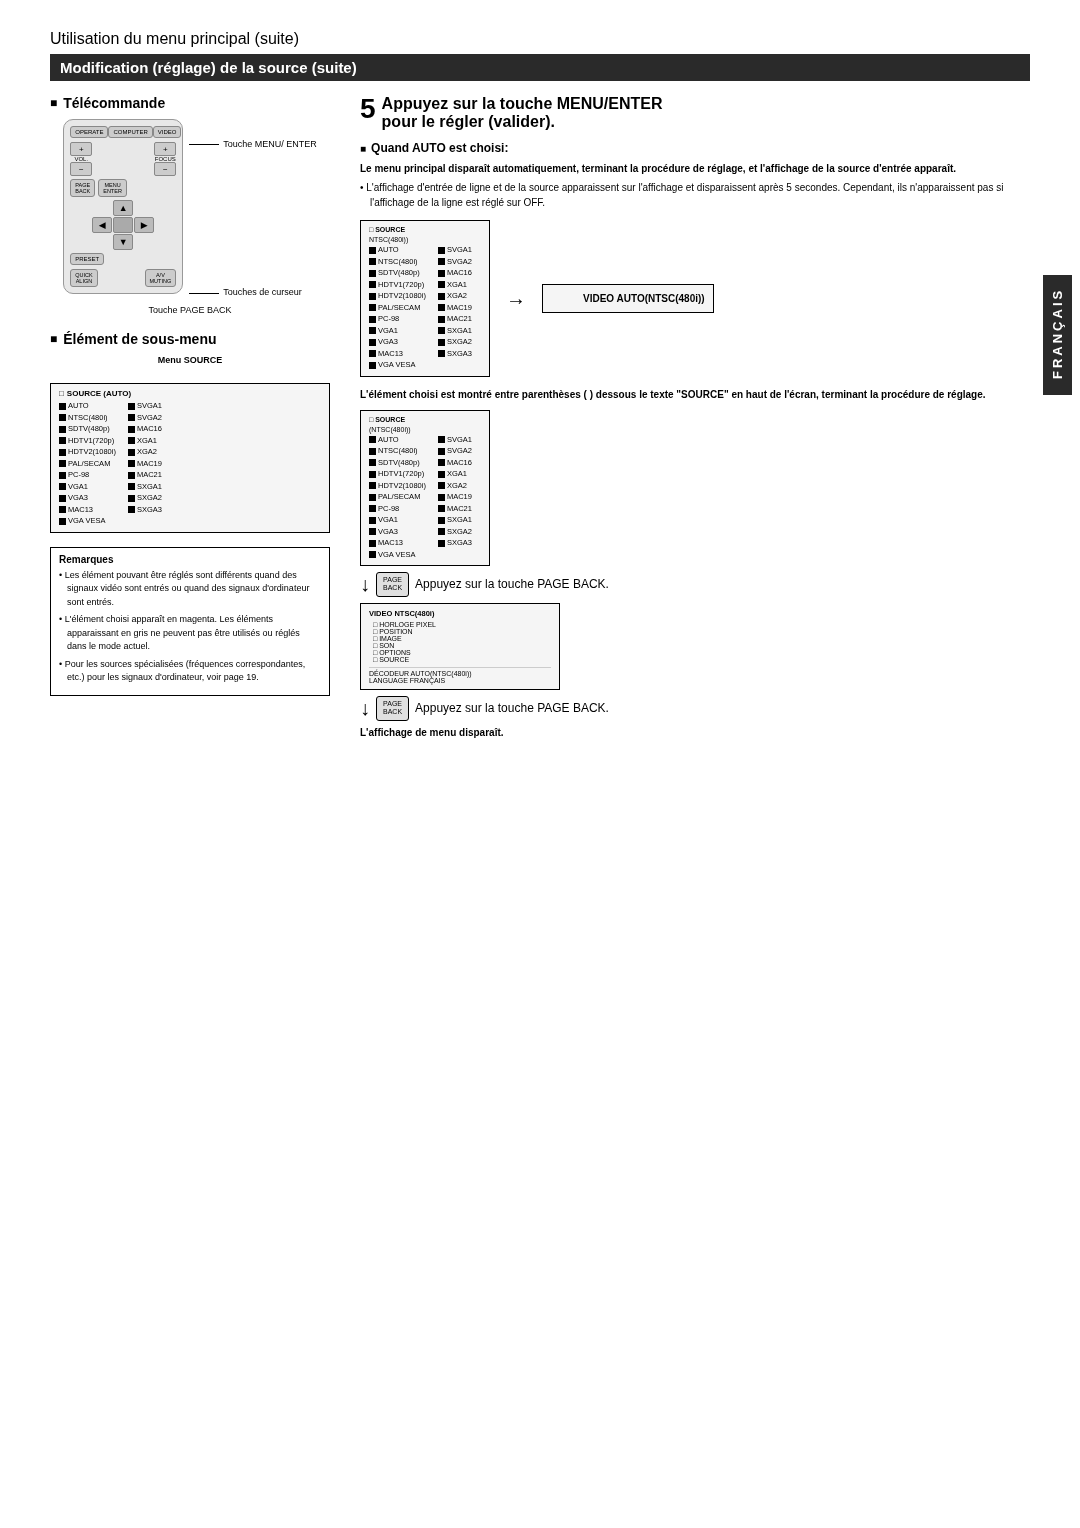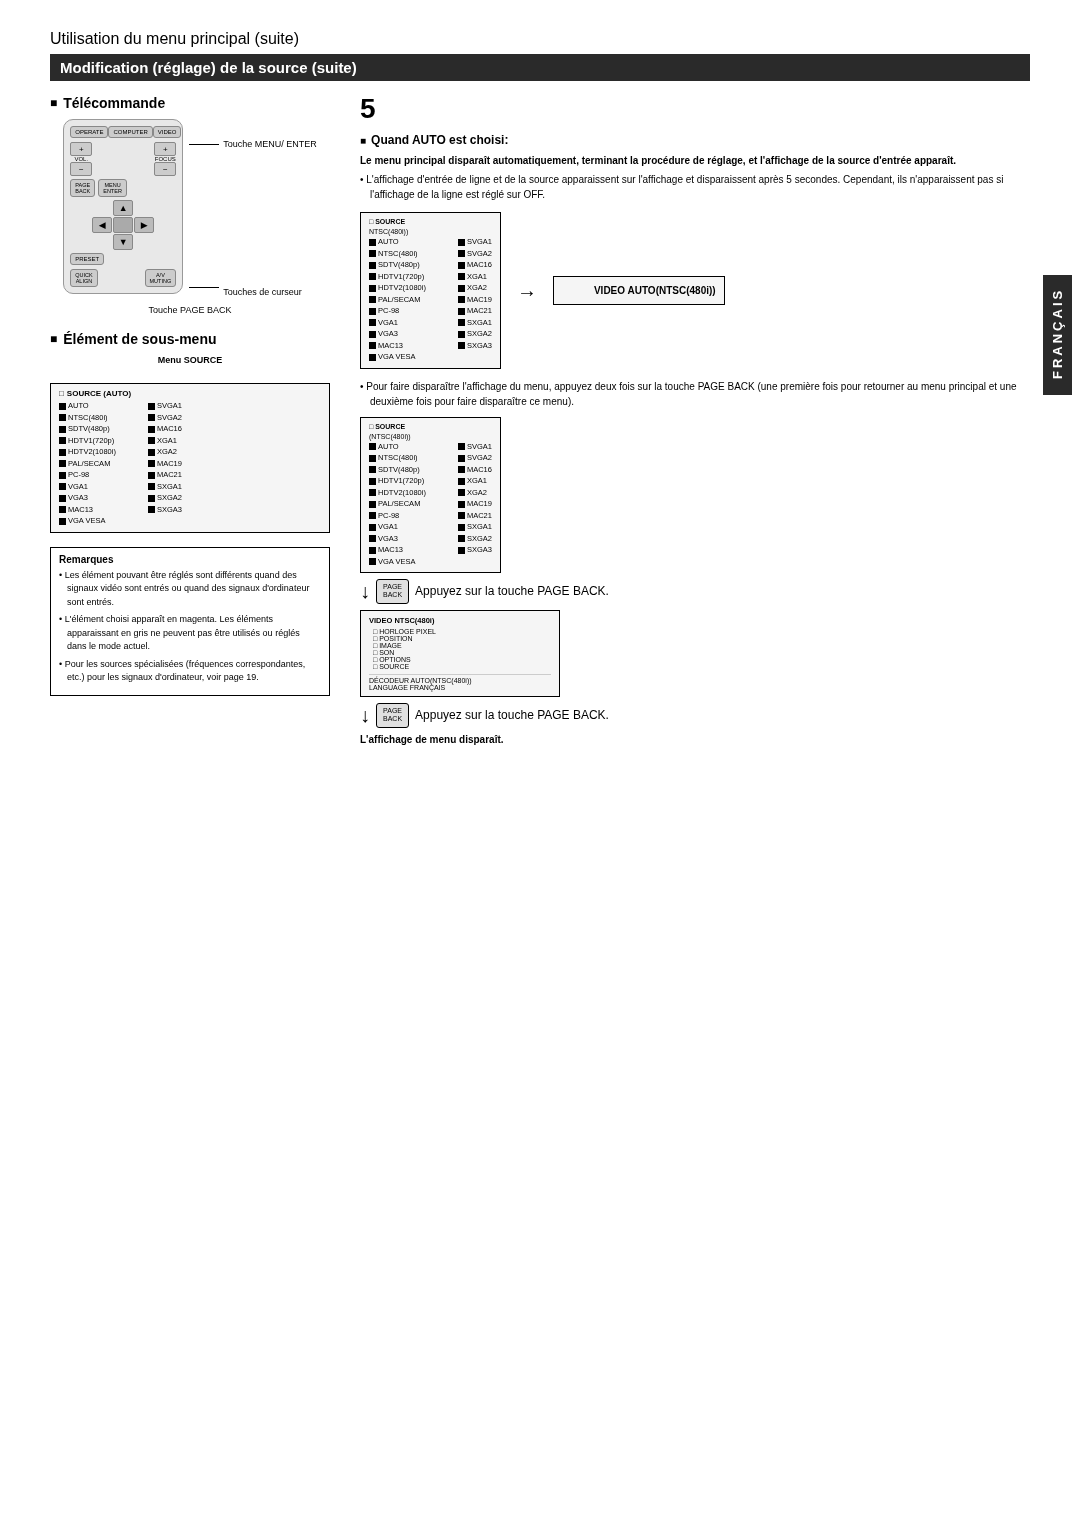--- a/index.html
+++ b/index.html
@@ -249,21 +249,21 @@
       font-size: 8px;
       font-weight: bold;
       margin-bottom: 3px;
       display: flex;
       align-items: center;
       gap: 3px;
     }
 
     .menu-items-grid {
       display: flex;
-      gap: 32px;
+      gap: 12px;
     }
 
     .menu-col {
       display: flex;
       flex-direction: column;
       gap: 1px;
     }
 
     .menu-item {
       font-size: 7.5px;
@@ -403,21 +403,21 @@
               </div>
             </div>
 
             <div style="display:flex;flex-direction:column;justify-content:space-between;height:180px;padding-top:20px;">
               <div style="display:flex;align-items:center;gap:4px;">
                 <div style="width:30px;border-top:1px solid #000;"></div>
                 <div class="callout-text">
                   <span>Touche MENU/ ENTER</span>
                 </div>
               </div>
-              <div style="display:flex;align-items:flex-start;gap:4px;margin-top:30px;">
+              <div style="display:flex;align-items:center;gap:4px;margin-top:30px;">
                 <div style="width:30px;border-top:1px solid #000;"></div>
                 <div class="callout-text">
                   <span>Touches de curseur</span>
                 </div>
               </div>
             </div>
           </div>
 
           <div class="touch-label">
             <span>Touche PAGE BACK</span>
@@ -477,20 +477,28 @@
           <div class="remarks-text">Pour les sources spécialisées (fréquences correspondantes, etc.) pour les signaux d'ordinateur, voir page 19.</div>
         </div>
       </div>
 
     </div>
 
     <div class="right-col" style="position:relative;">
 
       <div style="display:flex;align-items:flex-start;margin-bottom:10px;">
         <span class="step-number">5</span>
+        <div>
+          <div style="font-size:16px;font-weight:bold;">
+            <span>Appuyez sur la touche MENU/ENTER</span>
+          </div>
+          <div style="font-size:16px;font-weight:bold;">
+            <span>pour le régler (valider).</span>
+          </div>
+        </div>
       </div>
 
       <div>
         <div class="subsection-title">
           <span>Quand AUTO est choisi:</span>
         </div>
         <div class="body-text-bold">
           <span>Le menu principal disparaît automatiquement, terminant la procédure de réglage, et l'affichage de la source d'entrée apparaît.</span>
         </div>
         <div class="bullet-text">
@@ -537,22 +545,22 @@
 
           <div class="menu-box" style="min-width:140px;padding:8px;">
             <div style="font-size:10px;font-weight:bold;margin-left:32px;">
               <span>VIDEO   AUTO(NTSC(480i))</span>
             </div>
           </div>
         </div>
       </div>
 
       <div style="margin-top:10px;">
-        <div class="bullet-text">
-          <span>Pour faire disparaître l'affichage du menu, appuyez deux fois sur la touche PAGE BACK (une première fois pour retourner au menu principal et une deuxième fois pour faire disparaître ce menu).</span>
+        <div class="body-text-bold">
+          <span>L'élément choisi est montré entre parenthèses (  ) dessous le texte "SOURCE" en haut de l'écran, terminant la procédure de réglage.</span>
         </div>
 
         <div style="display:flex;gap:20px;margin-top:8px;">
 
           <div style="display:flex;flex-direction:column;align-items:flex-start;gap:6px;">
 
             <div class="menu-box" style="min-width:130px;">
               <div class="menu-box-title" style="font-size:7px;">
                 <span>□ SOURCE</span>
               </div>

